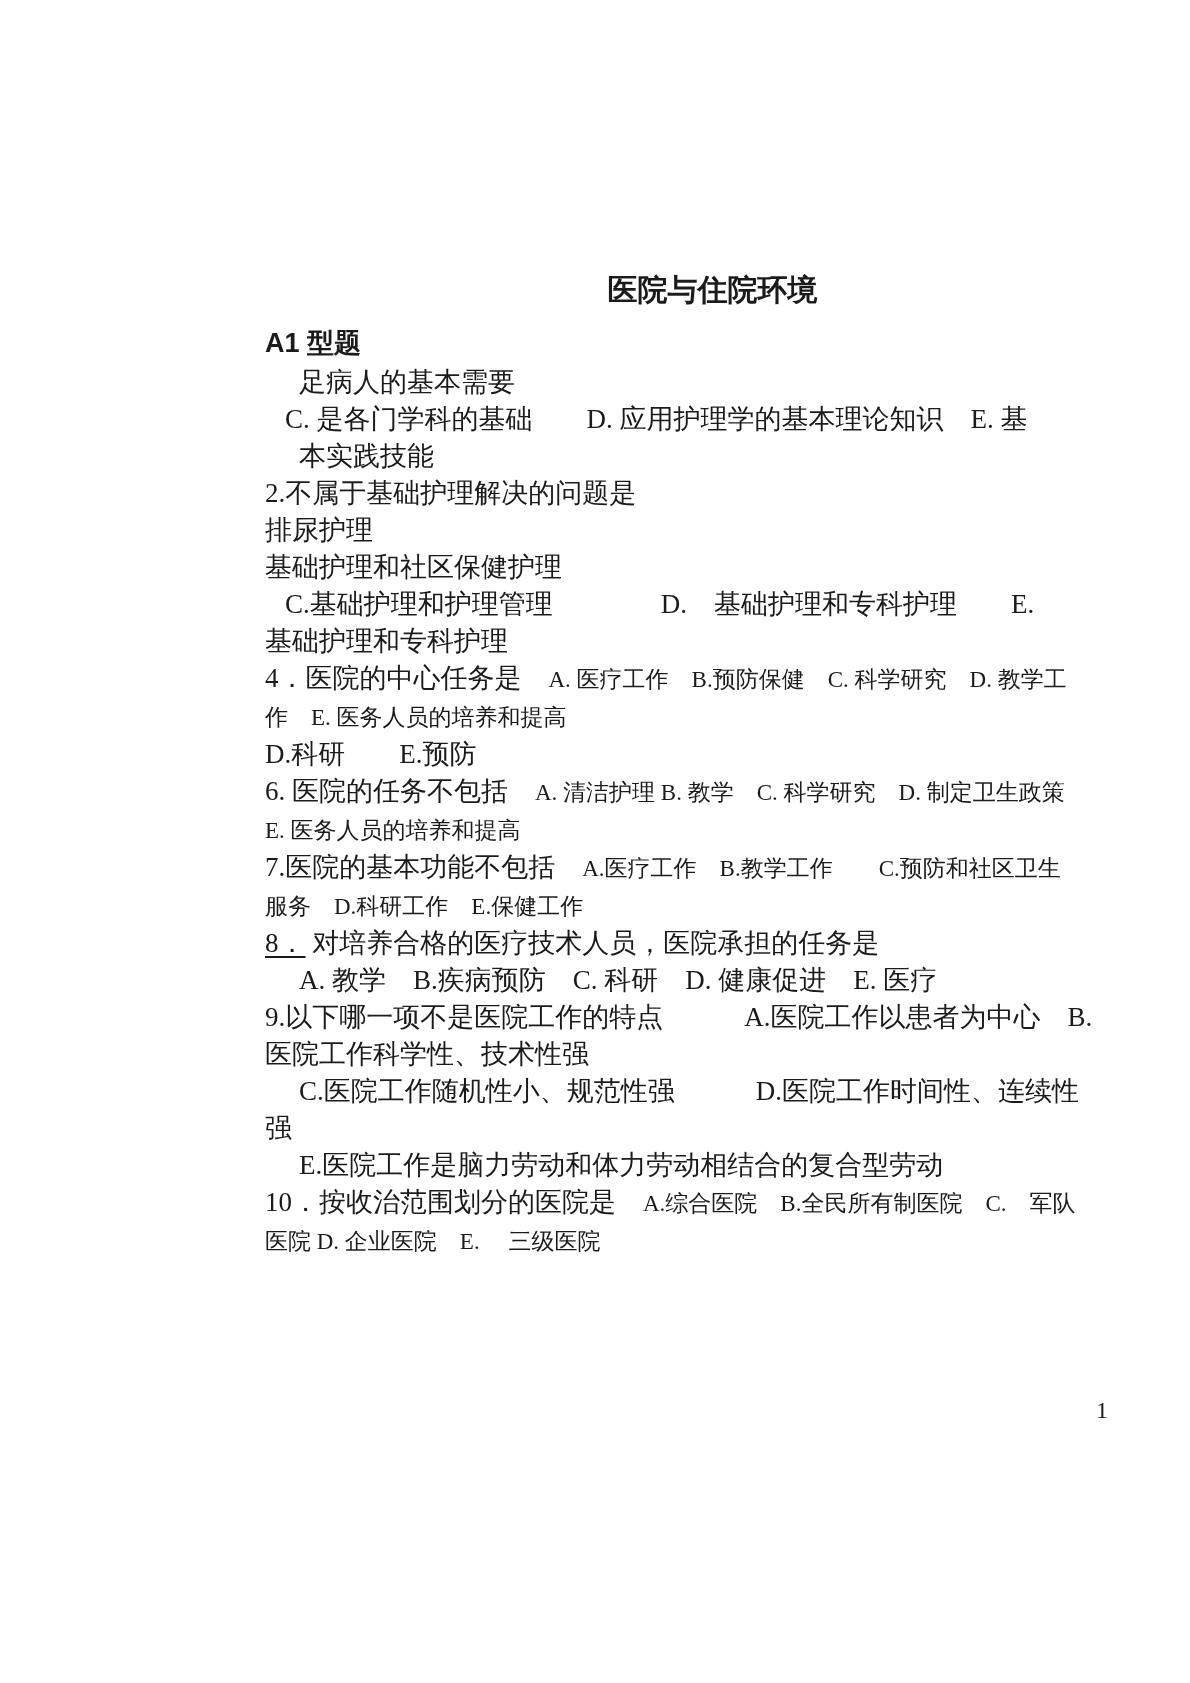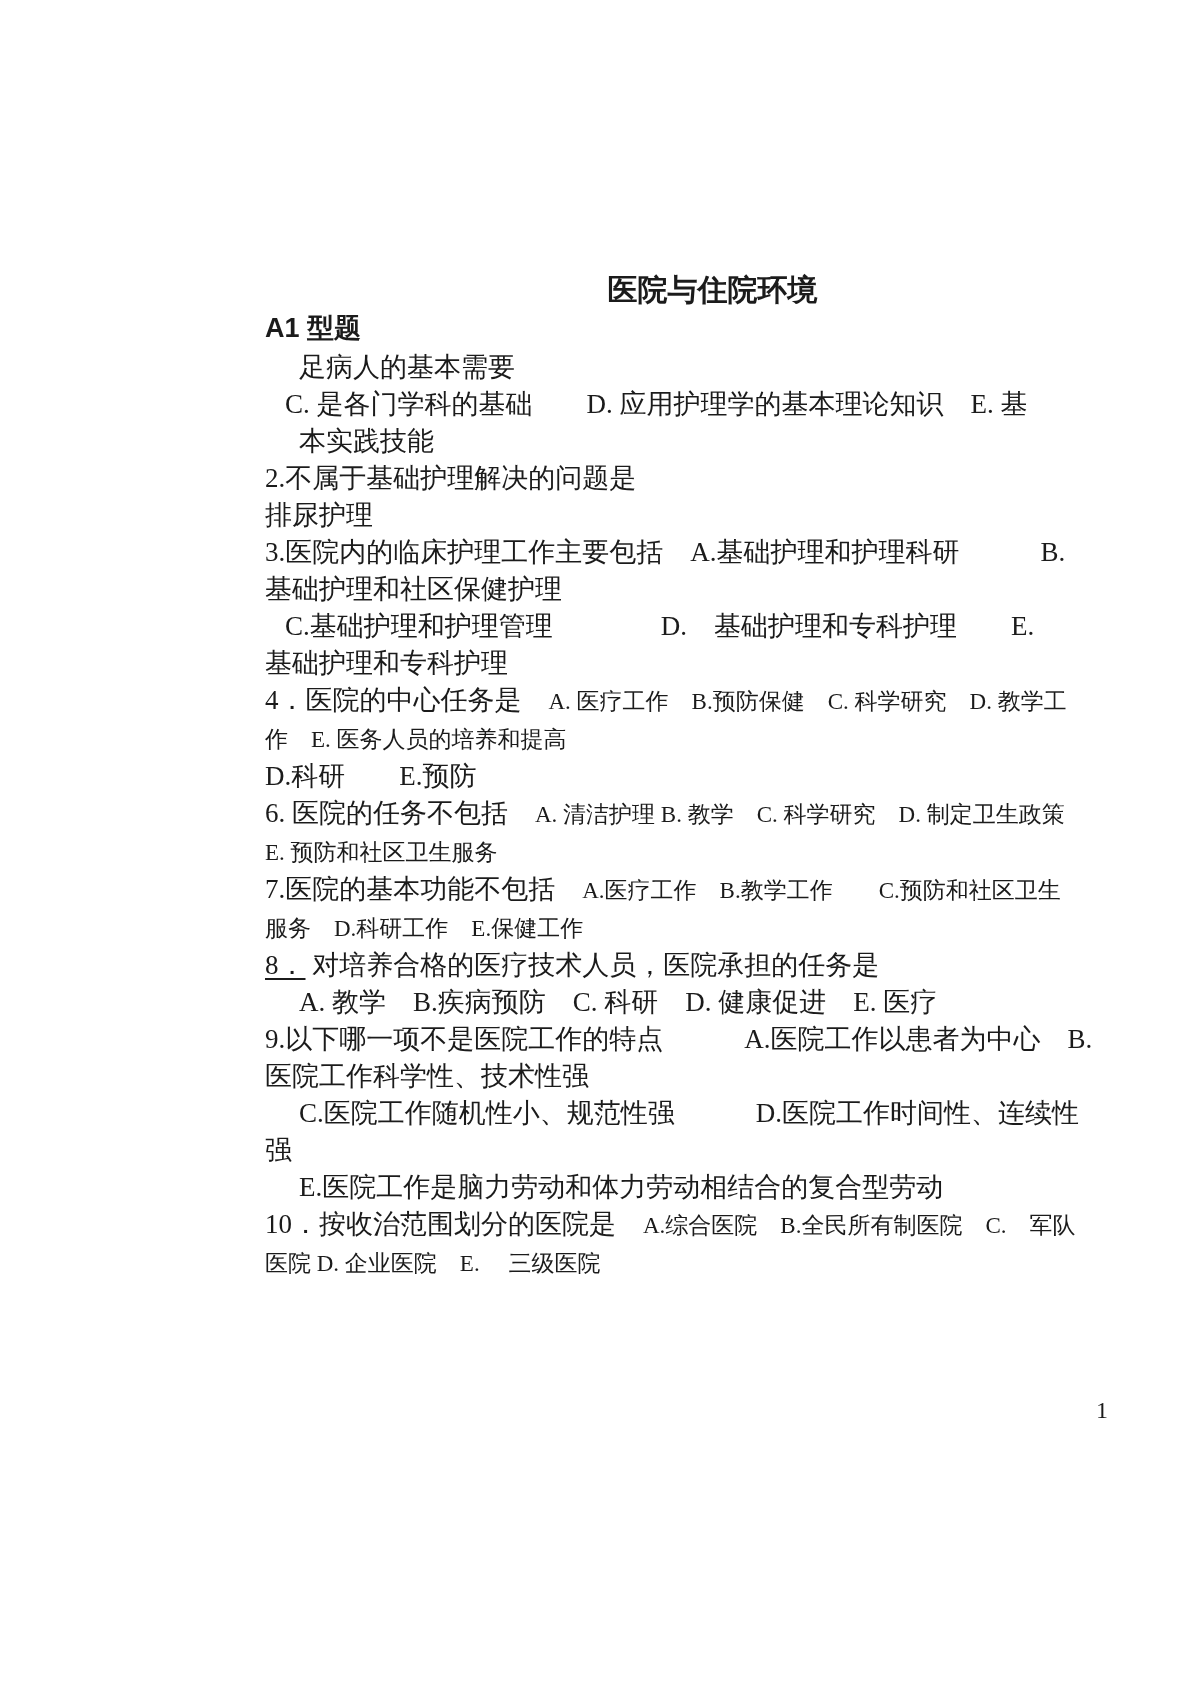--- a/index.html
+++ b/index.html
@@ -18,21 +18,21 @@
     top: 273px;
     width: 800px;
   }
   .title {
     font-family: "Liberation Sans", "DejaVu Sans", sans-serif;
     font-weight: bold;
     font-size: 30px;
     line-height: 34px;
     text-align: center;
     padding-left: 95px;
-    margin: 0 0 3px 0;
+    margin: 0 0 18px 0;
     white-space: pre;
   }
   .heading {
     font-family: "Liberation Sans", "DejaVu Sans", sans-serif;
     font-weight: bold;
     font-size: 27px;
     line-height: 36px;
     margin: 0 0 3px 0;
     white-space: pre;
   }
@@ -62,32 +62,31 @@
     <div class="title">医院与住院环境</div>
     <div class="heading">A1 型题</div>
 
     <div class="ln i34"><span>足病人的基本需要</span></div>
     <div class="ln i20"><span>C. 是各门学科的基础　　D. 应用护理学的基本理论知识　E. 基</span></div>
     <div class="ln i34"><span>本实践技能</span></div>
 
     <div class="ln"><span>2.不属于基础护理解决的问题是</span></div>
     <div class="ln"><span>排尿护理</span></div>
 
-    <div class="ln"><span>3.医院内的临床护理工作主要包括　A.基础护理和护理科研　　　B.</span></div>
     <div class="ln"><span>基础护理和社区保健护理</span></div>
     <div class="ln i20"><span>C.基础护理和护理管理　　　　D.　基础护理和专科护理　　E.</span></div>
     <div class="ln"><span>基础护理和专科护理</span></div>
 
     <div class="ln"><span>4．医院的中心任务是　</span><span class="sm">A. 医疗工作　B.预防保健　C. 科学研究　D. 教学工</span></div>
     <div class="ln"><span class="sm">作　E. 医务人员的培养和提高</span></div>
 
     <div class="ln"><span>D.科研　　E.预防</span></div>
 
     <div class="ln"><span>6. 医院的任务不包括　</span><span class="sm">A. 清洁护理 B. 教学　C. 科学研究　D. 制定卫生政策</span></div>
-    <div class="ln"><span class="sm">E. 预防和社区卫生服务</span></div>
+    <div class="ln"><span class="sm">E. 医务人员的培养和提高</span></div>
 
     <div class="ln"><span>7.医院的基本功能不包括　</span><span class="sm">A.医疗工作　B.教学工作　　C.预防和社区卫生</span></div>
     <div class="ln"><span class="sm">服务　D.科研工作　E.保健工作</span></div>
 
     <div class="ln"><span class="u8">8．</span><span> 对培养合格的医疗技术人员，医院承担的任务是</span></div>
     <div class="ln i34"><span>A. 教学　B.疾病预防　C. 科研　D. 健康促进　E. 医疗</span></div>
 
     <div class="ln"><span>9.以下哪一项不是医院工作的特点　　　A.医院工作以患者为中心　B.</span></div>
     <div class="ln"><span>医院工作科学性、技术性强</span></div>
     <div class="ln i34"><span>C.医院工作随机性小、规范性强　　　D.医院工作时间性、连续性</span></div>

